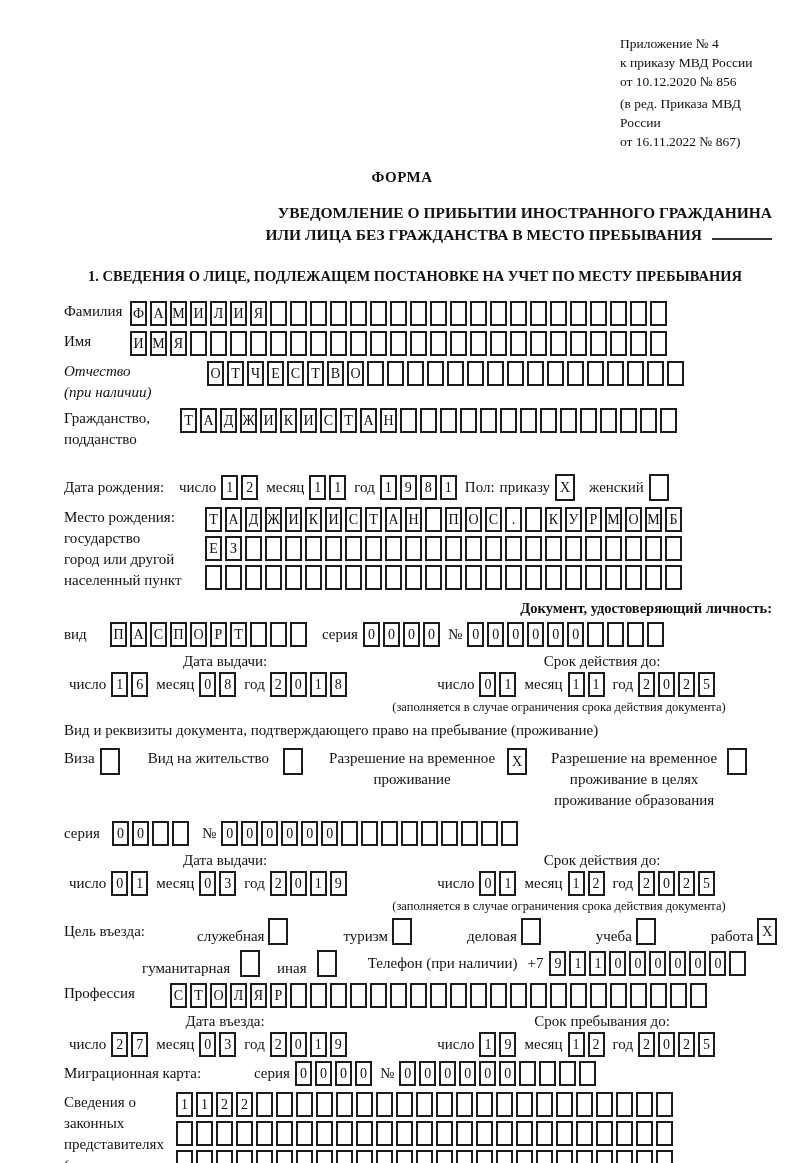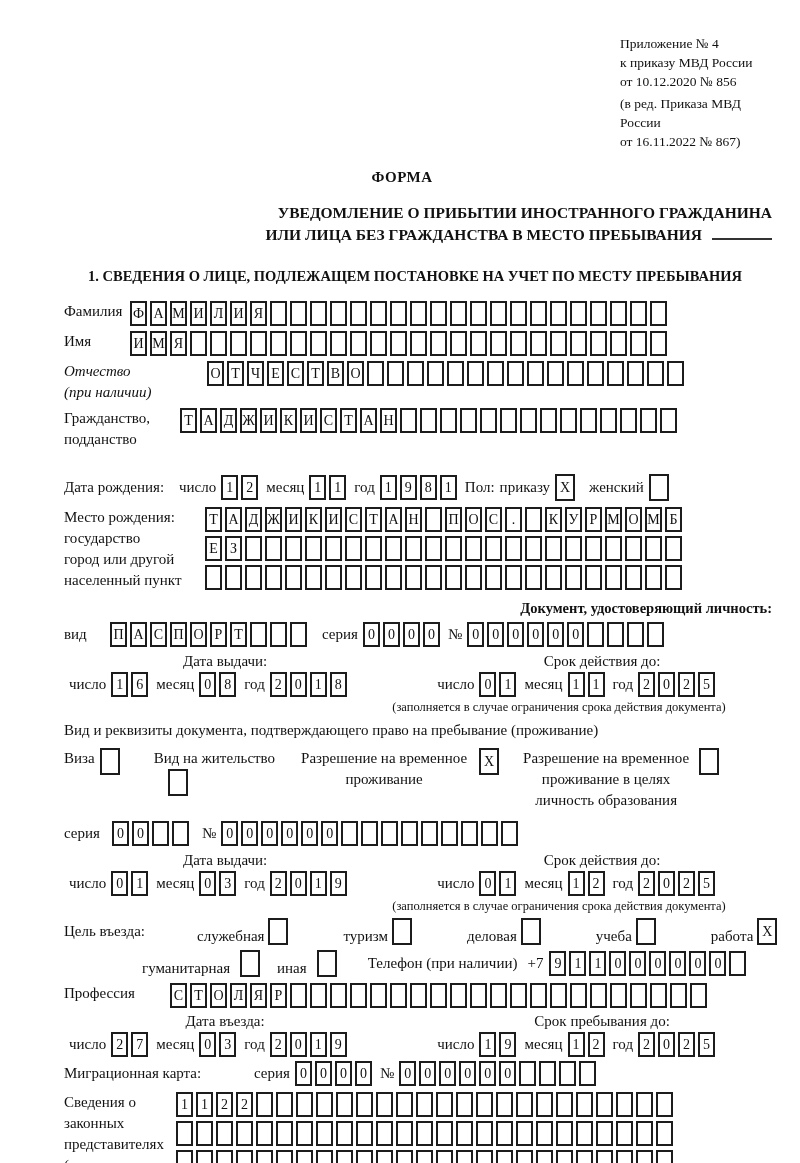--- a/index.html
+++ b/index.html
@@ -422,38 +422,38 @@
       <div>Вид и реквизиты документа, подтверждающего право на пребывание (проживание)</div>
     </div>
 
     <div class="permits">
       <div class="pitem">
         <div class="plabel">
             <div>Виза</div>
           </div>
         <span class="cbox"></span>
       </div>
-      <div class="pitem" style="margin-left:20px;flex-direction:column;">
+      <div class="pitem" style="margin-left:14px;">
         <div class="plabel">
             <div>Вид на жительство</div>
           </div>
         <span class="cbox" style="margin-left:14px;"></span>
       </div>
       <div class="pitem" style="margin-left:12px;">
         <div class="plabel center">
             <div>Разрешение на временное</div>
             <div>проживание</div>
           </div>
         <span class="cbox" style="margin-left:12px;">X</span>
       </div>
       <div class="pitem" style="margin-left:10px; margin-right:0;">
         <div class="plabel center">
             <div>Разрешение на временное</div>
             <div>проживание в целях</div>
-            <div>личность образования</div>
+            <div>проживание образования</div>
           </div>
         <span class="cbox" style="margin-left:10px;"></span>
       </div>
     </div>
 
     <div class="frow inl">
       <span class="flabel" style="width:48px;">серия</span>
       <span class="cells">
           <span class="cell">0</span>
           <span class="cell">0</span>

